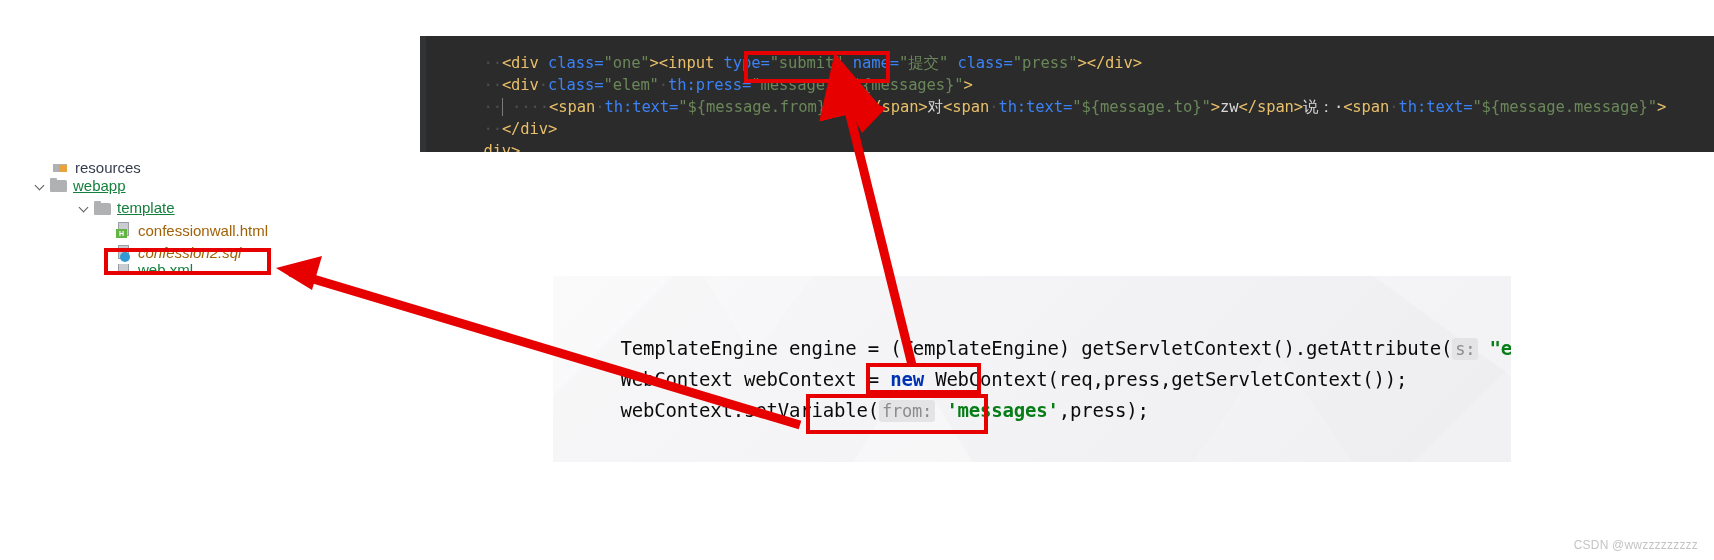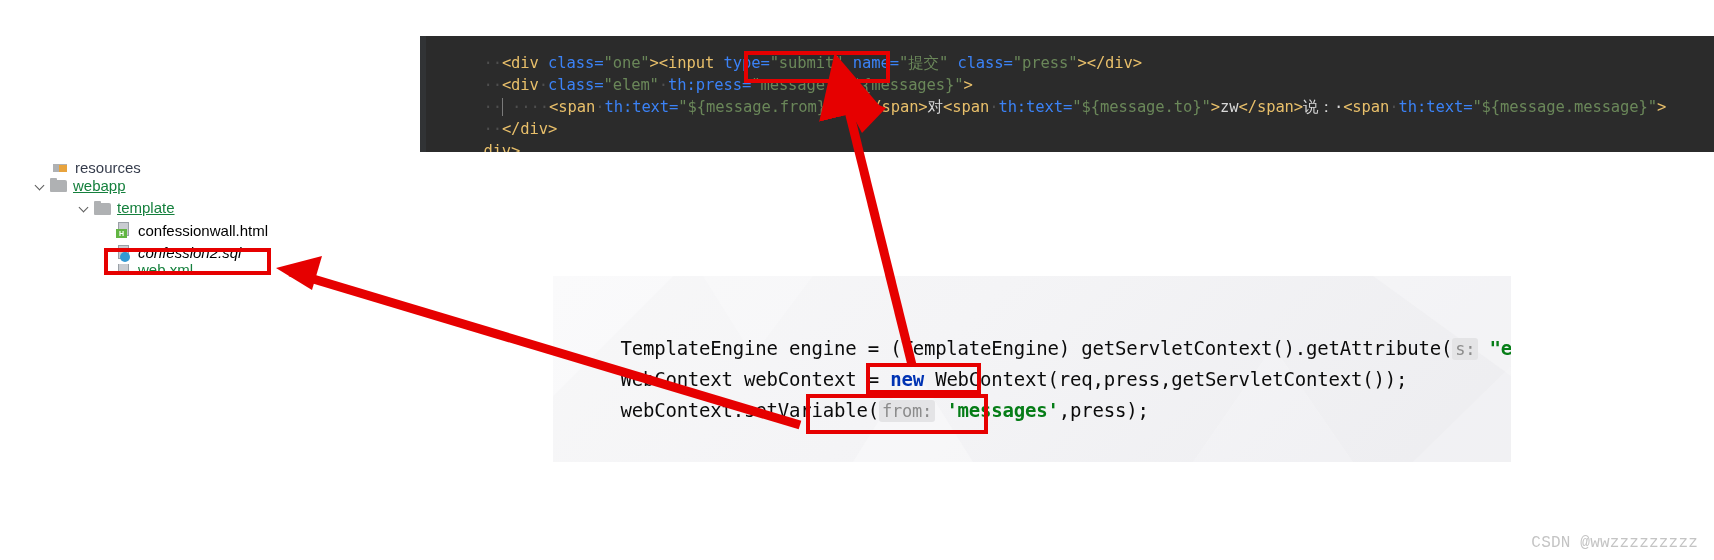--- a/index.html
+++ b/index.html
@@ -186,21 +186,21 @@
     width: 14px; height: 8px;
     background: #afb1b3;
   }
   .res-ico::after {
     content: "";
     position: absolute;
     left: 7px; top: 5px;
     width: 8px; height: 7px;
     background: #e8a33d;
   }
-  .fname-orange { color: #000000; }
+  .fname-orange { color: #a16207; }
   .fname-dark   { color: #15803d; text-decoration: underline; }
   .dashed-label {
     color: #0f172a;
     border-bottom: 0;
     position: relative;
   }
 
   
   #java-code-panel {
     position: absolute;
@@ -259,23 +259,23 @@
     height: 560px;
     pointer-events: none;
     overflow: visible;
   }
 
   
   #watermark {
     position: absolute;
     right: 16px;
     bottom: 8px;
-    font-size: 16px;
+    font-size: 12px;
     color: #c4c4c4;
-    font-family: Liberation Mono, monospace;
+    font-family: Liberation Sans, sans-serif;
     letter-spacing: 0.2px;
   }
 </style>
 </head>
 <body>
 
 <div id="stage">
 
   <div id="html-code-panel">
     <div class="gutter"></div>

